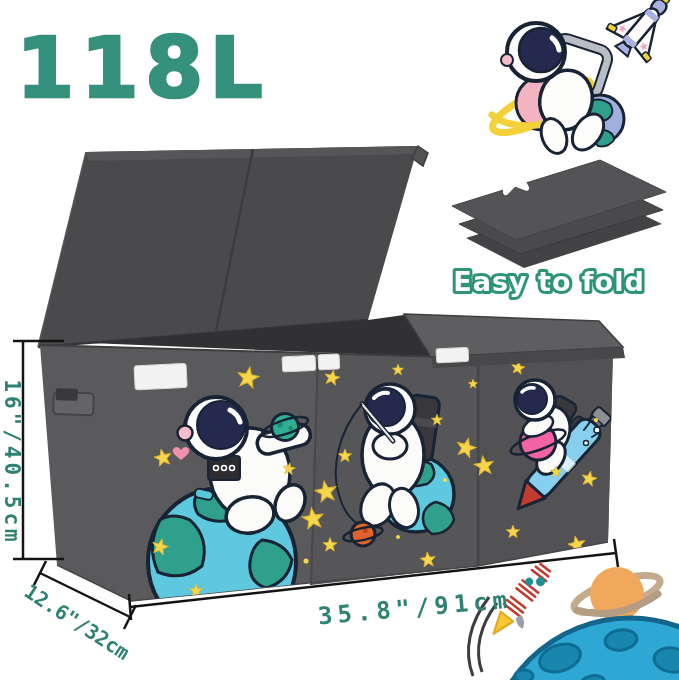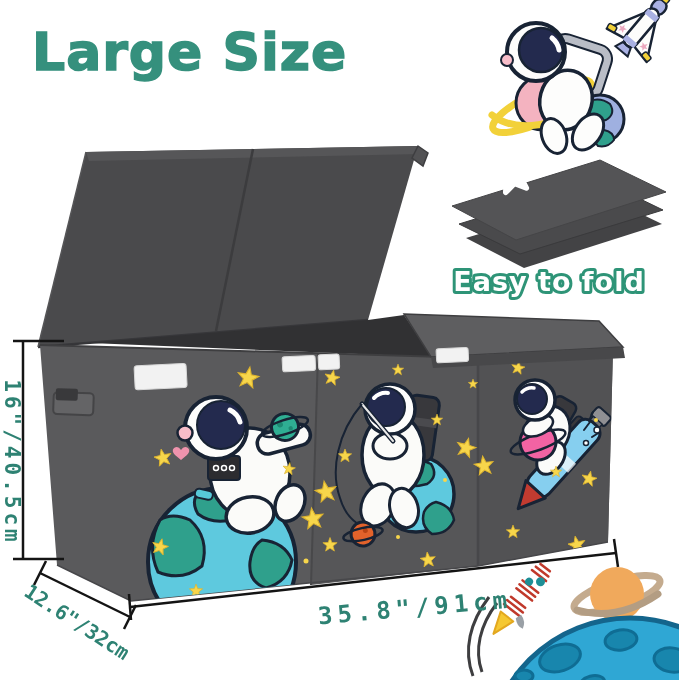--- a/index.html
+++ b/index.html
@@ -278,20 +278,20 @@
       <ellipse cx="621" cy="640" rx="16" ry="10" fill="#1886ad" stroke="#0f6d94" stroke-width="3" transform="rotate(-8 621 640)"></ellipse>
       <ellipse cx="672" cy="660" rx="18" ry="12" fill="#1886ad" stroke="#0f6d94" stroke-width="3" transform="rotate(8 672 660)"></ellipse>
       <ellipse cx="592" cy="684" rx="13" ry="8" fill="#1886ad" stroke="#0f6d94" stroke-width="3" transform="rotate(-15 592 684)"></ellipse>
       <ellipse cx="524" cy="676" rx="9" ry="6" fill="#1886ad" stroke="#0f6d94" stroke-width="3"></ellipse>
     </g>
 
     <text class="fold-text" x="549" y="291" text-anchor="middle">Easy to fold</text>
   </svg>
 
   <div class="title-block">
-    <span class="size">Large Size</span>
+    <span class="vol">118L</span>
   </div>
 
   <div class="dim dim-height">16"/40.5cm</div>
   <div class="dim dim-depth">12.6"/32cm</div>
   <div class="dim dim-width">35.8"/91cm</div>
 
 </div>
 
 </body></html>

